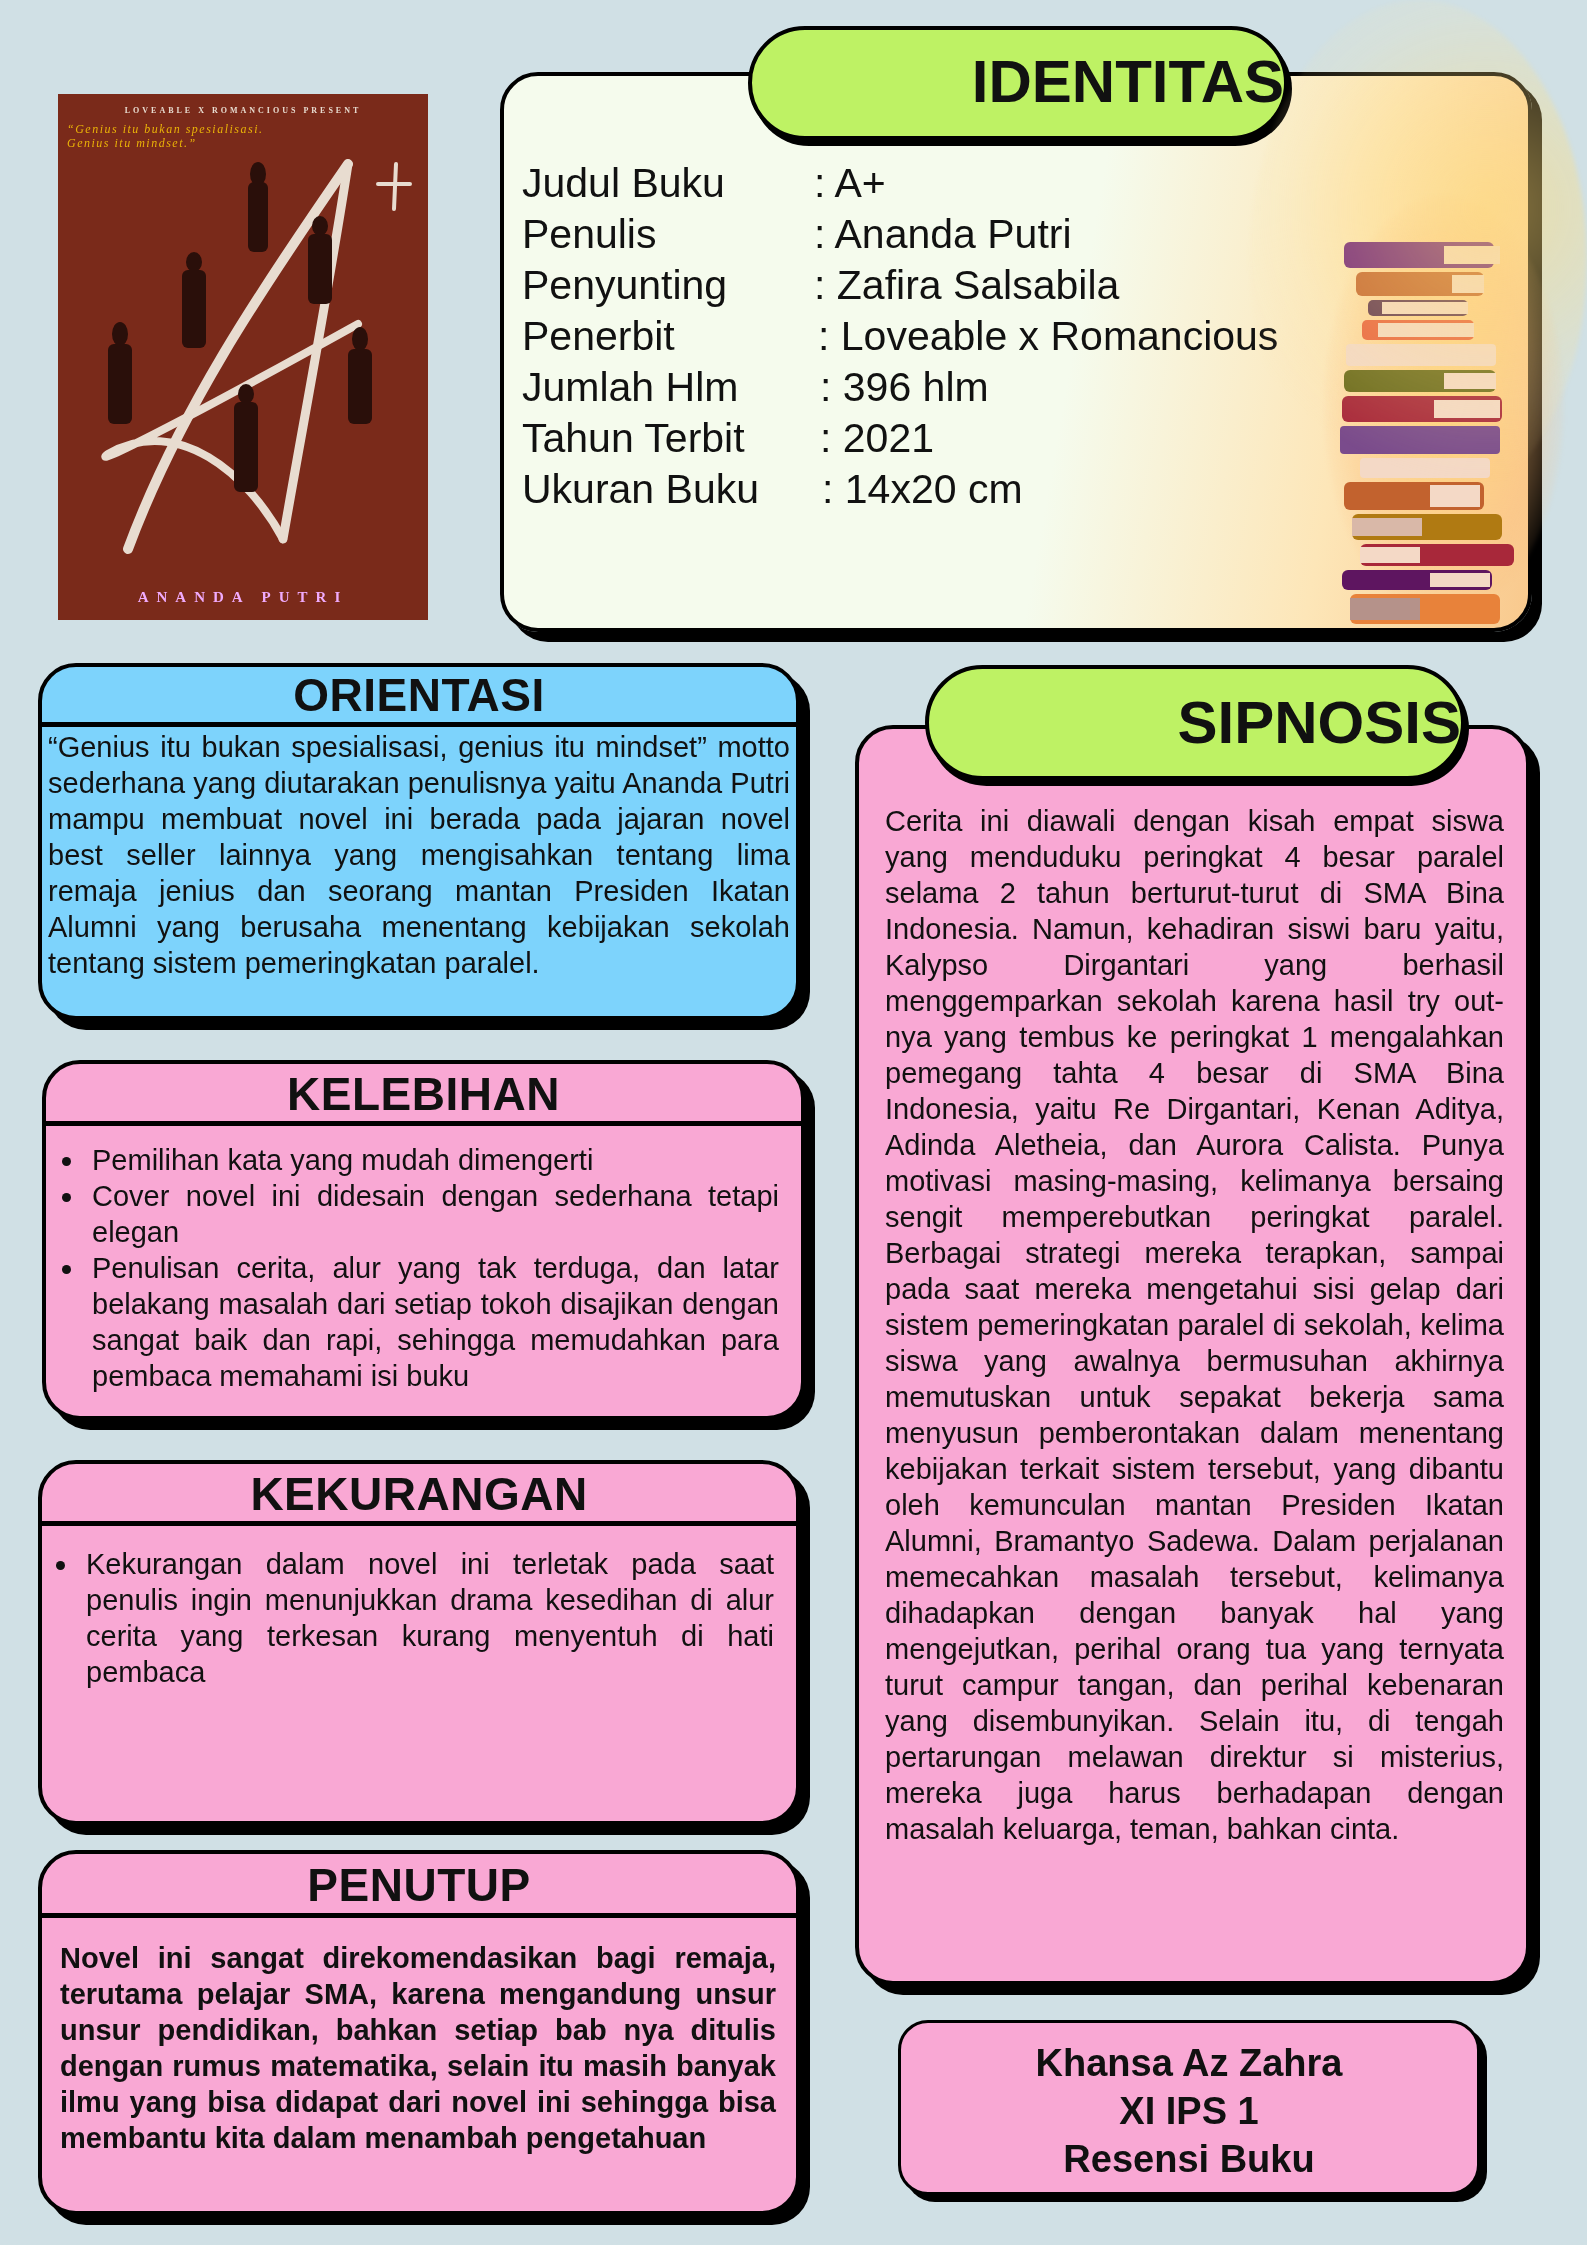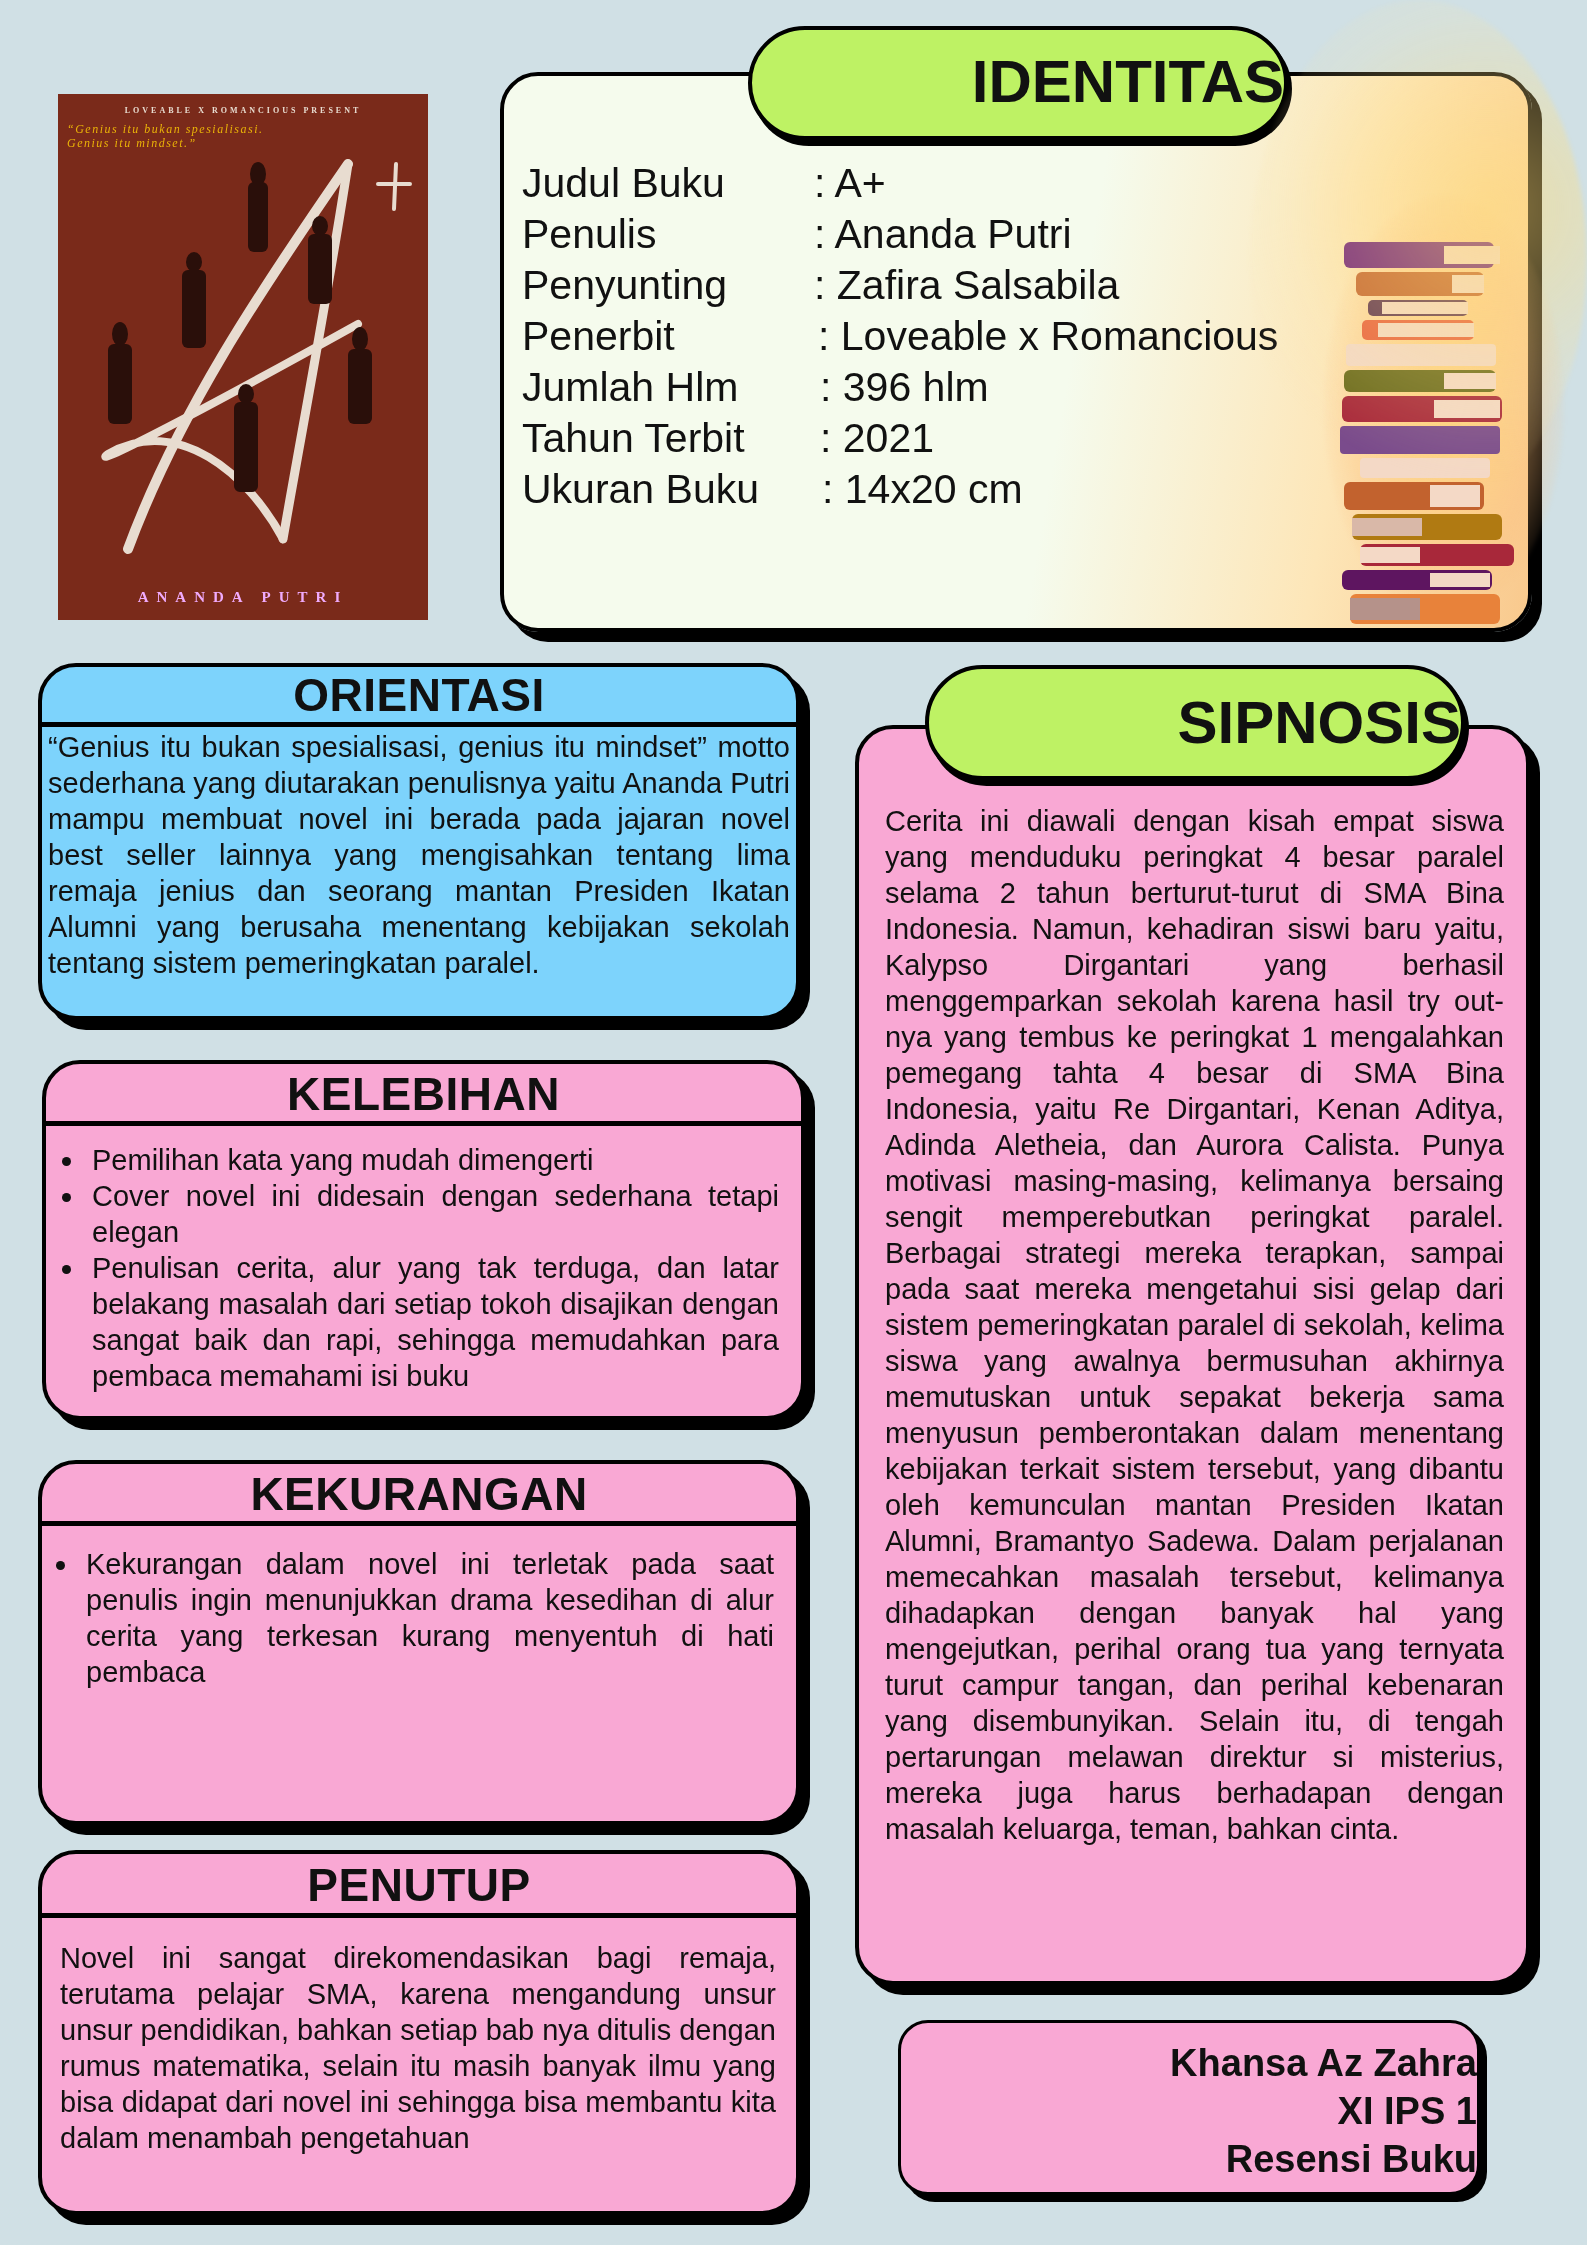--- a/index.html
+++ b/index.html
@@ -138,29 +138,29 @@
 
 <div class="box" style="left:38px;top:1460px;width:762px;height:365px;">
   <div class="hdr" style="height:62px;line-height:60px;">KEKURANGAN</div>
   <ul class="bl abs body-text just" style="left:0;right:22px;top:82px;padding-left:44px;">
     <li>Kekurangan dalam novel ini terletak pada saat penulis ingin menunjukkan drama kesedihan di alur cerita yang terkesan kurang menyentuh di hati pembaca</li>
   </ul>
 </div>
 
 <div class="box" style="left:38px;top:1850px;width:762px;height:365px;">
   <div class="hdr" style="height:64px;line-height:62px;">PENUTUP</div>
-  <div class="abs body-text just" style="left:18px;right:20px;top:86px;">Novel ini sangat direkomendasikan bagi remaja, terutama pelajar SMA, karena mengandung unsur unsur pendidikan, bahkan setiap bab nya ditulis dengan rumus matematika, selain itu masih banyak ilmu yang bisa didapat dari novel ini sehingga bisa membantu kita dalam menambah pengetahuan</div>
+  <div class="abs body-text just" style="left:18px;right:20px;top:86px;font-weight:bold;">Novel ini sangat direkomendasikan bagi remaja, terutama pelajar SMA, karena mengandung unsur unsur pendidikan, bahkan setiap bab nya ditulis dengan rumus matematika, selain itu masih banyak ilmu yang bisa didapat dari novel ini sehingga bisa membantu kita dalam menambah pengetahuan</div>
 </div>
 
 <div class="box" style="left:855px;top:725px;width:675px;height:1260px;">
   <div class="abs body-text just" style="left:26px;right:22px;top:74px;">Cerita ini diawali dengan kisah empat siswa yang menduduku peringkat 4 besar paralel selama 2 tahun berturut-turut di SMA Bina Indonesia. Namun, kehadiran siswi baru yaitu, Kalypso Dirgantari yang berhasil menggemparkan sekolah karena hasil try out-nya yang tembus ke peringkat 1 mengalahkan pemegang tahta 4 besar di SMA Bina Indonesia, yaitu Re Dirgantari, Kenan Aditya, Adinda Aletheia, dan Aurora Calista. Punya motivasi masing-masing, kelimanya bersaing sengit memperebutkan peringkat paralel. Berbagai strategi mereka terapkan, sampai pada saat mereka mengetahui sisi gelap dari sistem pemeringkatan paralel di sekolah, kelima siswa yang awalnya bermusuhan akhirnya memutuskan untuk sepakat bekerja sama menyusun pemberontakan dalam menentang kebijakan terkait sistem tersebut, yang dibantu oleh kemunculan mantan Presiden Ikatan Alumni, Bramantyo Sadewa. Dalam perjalanan memecahkan masalah tersebut, kelimanya dihadapkan dengan banyak hal yang mengejutkan, perihal orang tua yang ternyata turut campur tangan, dan perihal kebenaran yang disembunyikan. Selain itu, di tengah pertarungan melawan direktur si misterius, mereka juga harus berhadapan dengan masalah keluarga, teman, bahkan cinta.</div>
 </div>
 <div class="tab" style="left:925px;top:665px;width:540px;height:115px;line-height:108px;">
   <span>SIPNOSIS</span>
 </div>
 
-<div class="box" style="left:898px;top:2020px;width:582px;height:175px;border-width:3px;border-radius:30px;box-shadow:7px 7px 0 #000;text-align:right;font-weight:bold;font-size:38px;line-height:48px;padding-top:16px;">
+<div class="box" style="left:898px;top:2020px;width:582px;height:175px;border-width:3px;border-radius:30px;box-shadow:7px 7px 0 #000;text-align:center;font-weight:bold;font-size:38px;line-height:48px;padding-top:16px;">
   <div>Khansa Az Zahra</div>
   <div>XI IPS 1</div>
   <div>Resensi Buku</div>
 </div>
 
 <div class="glow" style="left:1250px;top:0;width:337px;height:520px;background:radial-gradient(circle at 70% 40%,rgba(255,220,120,.55),rgba(255,230,160,.15) 50%,rgba(255,255,255,0) 70%);pointer-events:none;"></div>
 
 </body></html>

